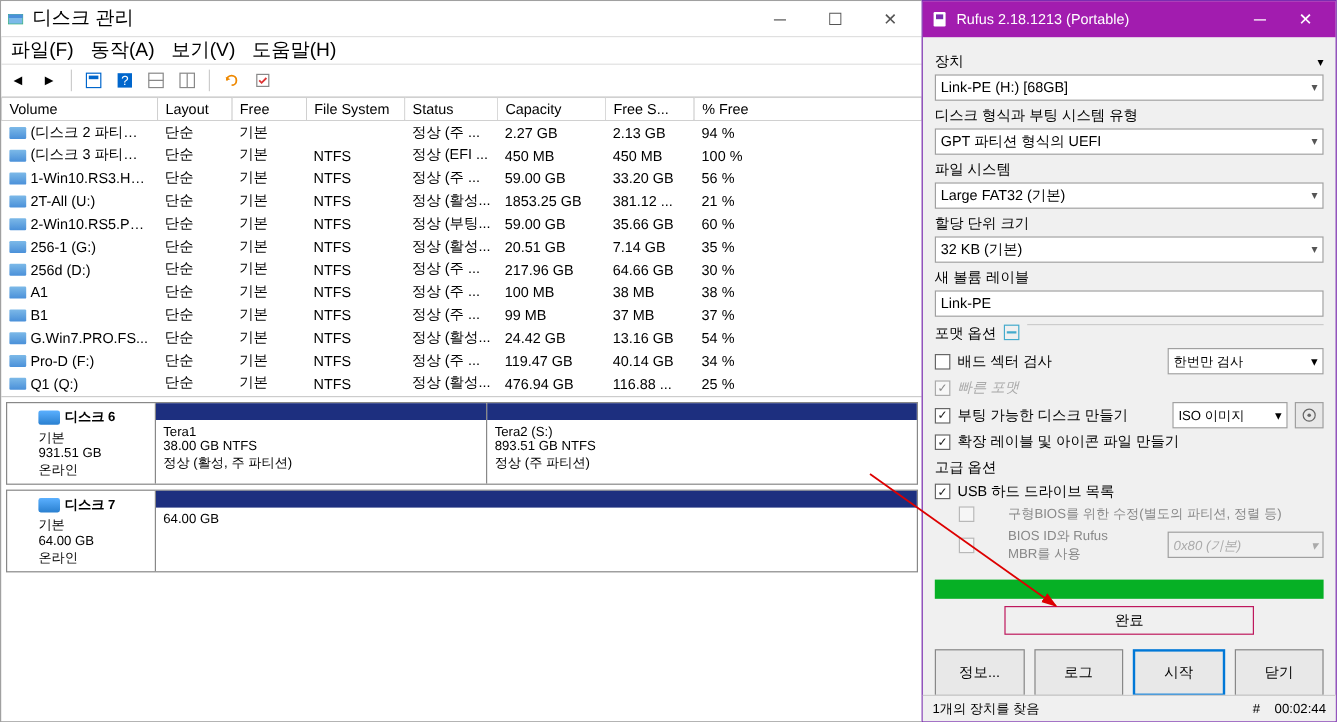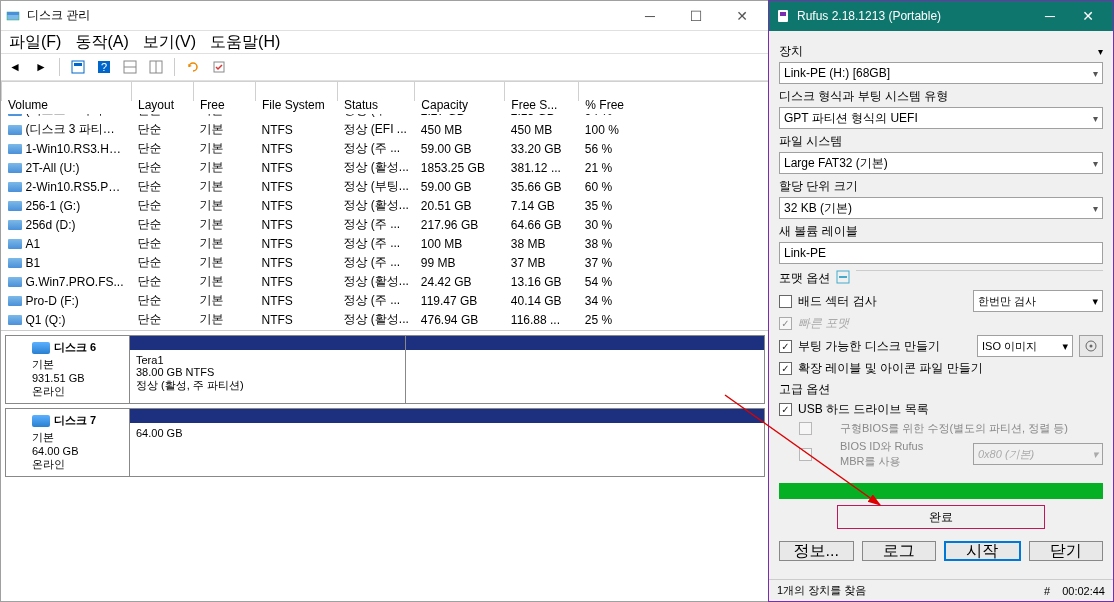--- a/index.html
+++ b/index.html
@@ -2,72 +2,72 @@
 <html><head>
 <meta charset="utf-8">
 <style>
 * { margin: 0; padding: 0; box-sizing: border-box; font-family: "Malgun Gothic", "Segoe UI", sans-serif; }
 body { background: #fff; width: 1114px; height: 602px; position: relative; overflow: hidden; }
 
 
 .dm-window { position: absolute; left: 0; top: 0; width: 770px; height: 602px; border: 1px solid #a0a0a0; background: #fff; }
 .dm-titlebar { height: 30px; display: flex; align-items: center; padding: 0 4px; background: #fff; border-bottom: 1px solid #e0e0e0; }
 .dm-titlebar .icon { width: 16px; height: 16px; margin-right: 6px; }
-.dm-titlebar .title { font-size: 12px; flex: 1; }
+.dm-titlebar .title { font-size: 16px; flex: 1; }
 .dm-titlebar .win-btns { display: flex; }
 .dm-titlebar .win-btn { width: 46px; height: 28px; display: flex; align-items: center; justify-content: center; font-size: 14px; color: #555; }
 .dm-menubar { height: 22px; display: flex; align-items: center; padding: 0 8px; font-size: 16px; gap: 14px; }
 .dm-menubar span { cursor: default; }
 .dm-toolbar { height: 28px; display: flex; align-items: center; padding: 0 4px; gap: 6px; border-top: 1px solid #e0e0e0; border-bottom: 1px solid #e0e0e0; }
 .dm-toolbar .tbtn { width: 20px; height: 20px; border: 1px solid transparent; display: flex; align-items: center; justify-content: center; font-size: 12px; }
 .dm-toolbar .sep { width: 1px; height: 18px; background: #ccc; margin: 0 2px; }
 
 .dm-table-wrap { height: 250px; overflow: auto; border-bottom: 1px solid #ccc; position: relative; }
 .dm-table { width: 100%; border-collapse: collapse; font-size: 12px; }
-.dm-table th { background: #fff; border: 1px solid #d0d0d0; text-align: left; padding: 2px 6px; font-weight: normal; position: sticky; top: 14px; }
+.dm-table th { background: #fff; border: 1px solid #d0d0d0; text-align: left; padding: 2px 6px; font-weight: normal; position: sticky; top: 0; }
 .dm-table td { padding: 1px 6px; white-space: nowrap; overflow: hidden; text-overflow: ellipsis; }
 .dm-table td:first-child { max-width: 130px; }
 .vol-icon { display: inline-block; width: 14px; height: 10px; background: linear-gradient(#7cb9e8, #4a90d9); border-radius: 1px; margin-right: 4px; vertical-align: middle; }
 
 .dm-disk-pane { height: 215px; overflow: auto; padding: 4px; }
 .disk-row { display: flex; margin-bottom: 4px; border: 1px solid #888; padding-left: 20px; }
 .disk-info { width: 104px; padding: 4px 6px; font-size: 11px; border-right: 1px solid #888; }
 .disk-info .dname { font-weight: bold; margin-bottom: 2px; }
 .disk-info .dicon { display: inline-block; width: 18px; height: 12px; background: linear-gradient(#5bb0ff, #2a80d0); border-radius: 2px; margin-right: 4px; vertical-align: middle; }
 .disk-parts { flex: 1; display: flex; }
 .part { border-right: 1px solid #888; padding: 0; font-size: 11px; display: flex; flex-direction: column; }
 .part:last-child { border-right: none; }
 .part-header { height: 14px; background: #1d2f7f; }
 .part-body { padding: 4px 6px; flex: 1; }
 
 .dm-legend { height: 24px; display: flex; align-items: center; padding: 0 8px; font-size: 11px; gap: 16px; border-top: 1px solid #ccc; }
 .legend-box { display: inline-block; width: 12px; height: 12px; vertical-align: middle; margin-right: 4px; }
 
 
 .rufus-window { position: absolute; left: 768px; top: 0; width: 346px; height: 602px; border: 1px solid #7b2db0; background: #f0f0f0; }
-.rufus-titlebar { height: 30px; background: #0f766e; color: #fff; display: flex; align-items: center; padding: 0 6px; }
+.rufus-titlebar { height: 30px; background: #a21caf; color: #fff; display: flex; align-items: center; padding: 0 6px; }
 .rufus-titlebar .icon { width: 16px; height: 16px; margin-right: 6px; }
 .rufus-titlebar .title { font-size: 12px; flex: 1; }
 .rufus-titlebar .win-btn { width: 38px; height: 28px; display: flex; align-items: center; justify-content: center; color: #fff; font-size: 14px; }
 .rufus-body { padding: 8px 10px; font-size: 12px; }
 .rufus-label { display: flex; justify-content: space-between; align-items: center; margin-top: 4px; margin-bottom: 2px; }
 .rufus-select, .rufus-input { width: 100%; height: 22px; border: 1px solid #a0a0a0; background: #fff; font-size: 12px; padding: 0 4px; display: flex; align-items: center; justify-content: space-between; }
 .rufus-select .chev { font-size: 10px; color: #555; }
 .rufus-row { display: flex; align-items: center; gap: 6px; margin: 3px 0; }
 .rufus-check { width: 13px; height: 13px; border: 1px solid #666; display: inline-flex; align-items: center; justify-content: center; font-size: 10px; background: #fff; }
 .rufus-check.checked::after { content: "✓"; color: #222; }
 .rufus-check.disabled { opacity: 0.5; }
 .rufus-section-title { display: flex; align-items: flex-start; gap: 6px; margin: 6px 0 2px; }
 .rufus-section-title .line { flex: 1; height: 1px; background: #ccc; }
 .rufus-indent { margin-left: 20px; font-size: 11px; color: #888; gap: 28px; }
 .rufus-indent .rufus-check { opacity: 0.4; }
 .rufus-progress { height: 16px; background: #06b025; margin: 14px 0 6px; }
 .rufus-status-box { height: 24px; border: 1px solid #be185d; display: flex; align-items: center; justify-content: center; margin: 6px 58px; font-size: 12px; position: relative; }
 .rufus-buttons { display: flex; gap: 8px; margin-top: 12px; justify-content: space-between; }
-.rufus-btn { flex: 1; height: 20px; border: 1px solid #888; background: #e8e8e8; font-size: 16px; display: flex; align-items: center; justify-content: center; }
+.rufus-btn { flex: 1; height: 39px; border: 1px solid #888; background: #e8e8e8; font-size: 12px; display: flex; align-items: center; justify-content: center; }
 .rufus-btn.primary { border: 2px solid #0078d7; }
 .rufus-statusbar { position: absolute; bottom: 0; left: 0; right: 0; height: 22px; border-top: 1px solid #ccc; display: flex; align-items: center; padding: 0 8px; font-size: 11px; justify-content: space-between; background: #f0f0f0; }
 .iso-btn { width: 24px; height: 22px; border: 1px solid #a0a0a0; background: #e8e8e8; display: flex; align-items: center; justify-content: center; font-size: 12px; }
 .mini-select { height: 22px; border: 1px solid #a0a0a0; background: #fff; font-size: 11px; padding: 0 4px; display: flex; align-items: center; justify-content: space-between; }
 .disabled-text { color: #aaa; font-style: italic; }
 .arrow-line { position: absolute; pointer-events: none; }
 </style>
 </head>
 <body>
 
@@ -296,20 +296,25 @@
           <div class="part" style="flex: 1 1 0%;">
             <div class="part-header"></div>
             <div class="part-body">
               <div>Tera1</div>
               <div>38.00 GB NTFS</div>
               <div>정상 (활성, 주 파티션)</div>
             </div>
           </div>
           <div class="part" style="flex: 1.3 1 0%;">
             <div class="part-header"></div>
+            <div class="part-body">
+              <div>Tera2  (S:)</div>
+              <div>893.51 GB NTFS</div>
+              <div>정상 (주 파티션)</div>
+            </div>
           </div>
         </div>
       </div>
       <div class="disk-row">
         <div class="disk-info">
           <div class="dname"><span class="dicon"></span>디스크 7</div>
           <div>기본</div>
           <div>64.00 GB</div>
           <div>온라인</div>
         </div>

